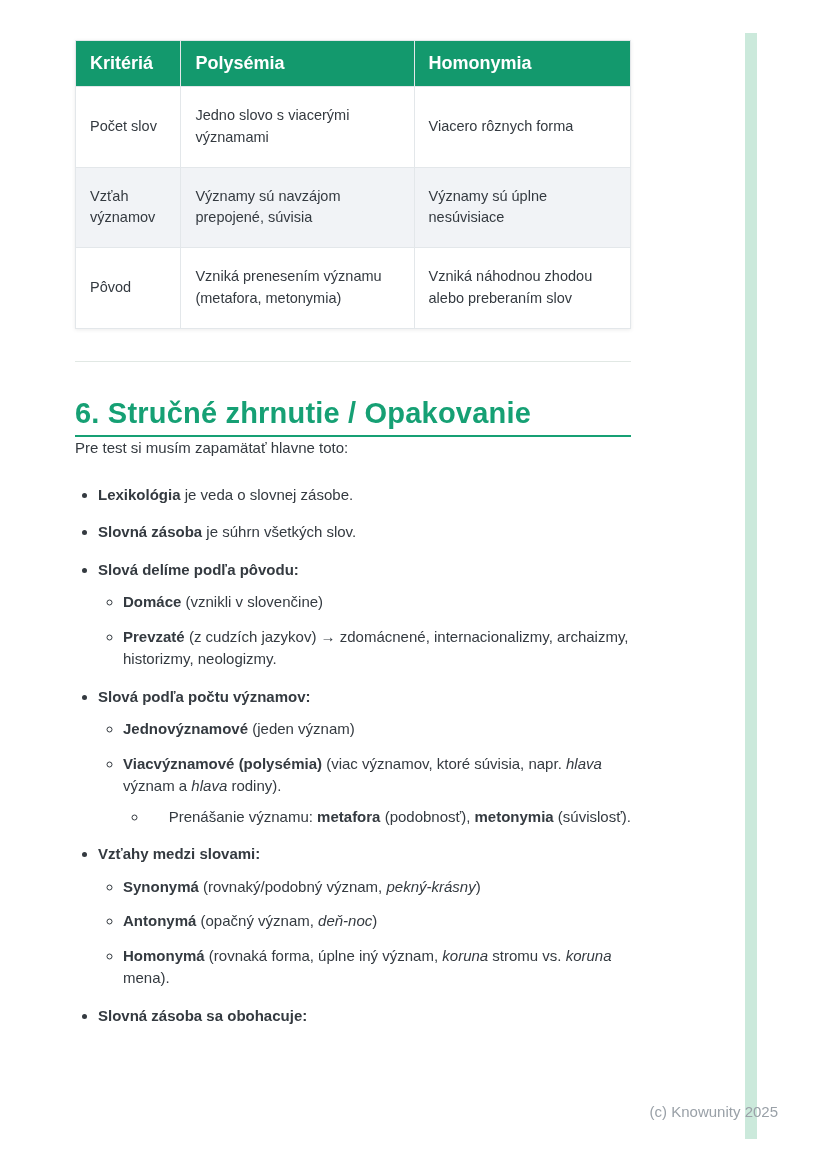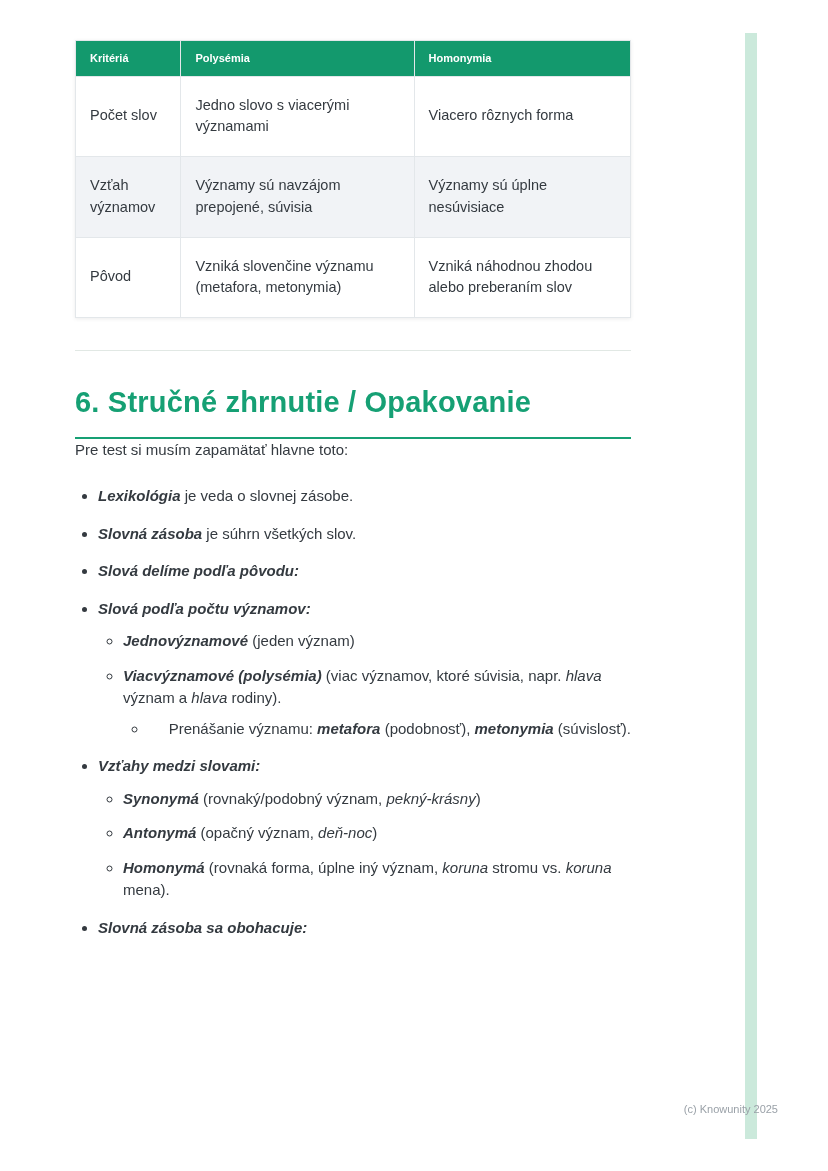--- a/index.html
+++ b/index.html
@@ -28,21 +28,21 @@
   table.compare {
     width:100%;
     border-collapse:collapse;
     box-shadow:0 1px 4px rgba(0,0,0,0.08);
   }
   table.compare th {
     background:var(--table-header-bg,#13996d);
     color:#ffffff;
     text-align:left;
     font-weight:700;
-    font-size:11px;
+    font-size:18px;
     padding:9px 14px;
     border:1px solid var(--border,#e3e7ea);
   }
   table.compare td {
     border:1px solid var(--border,#e3e7ea);
     padding:18px 14px;
     vertical-align:middle;
     font-size:14.5px;
     line-height:1.5;
     background:#ffffff;
@@ -56,52 +56,51 @@
   hr.section-divider {
     border:none;
     border-top:1px solid #e1e8e4;
     margin-top:32px;
   }
   h2.section-title {
     margin-top:30px;
     font-size:29px;
     font-weight:700;
     color:var(--accent,#16a074);
-    padding-bottom:12px;
     border-bottom:2px solid var(--accent,#16a074);
     letter-spacing:0.2px;
   }
   p.intro { }
 
   
   ul.lvl1 { list-style:disc;   padding-left:23px; margin-top:24px; }
   ul.lvl2 { list-style:circle; padding-left:25px; margin-top:10px; }
   ul.lvl3 { list-style:circle; padding-left:25px; margin-top:8px;text-align:right; }
   ul.lvl1 > li { margin-bottom:15px; }
   ul.lvl2 > li { margin-bottom:12px; }
   ul.lvl3 > li { margin-bottom:8px; }
 
-  .b { font-weight:700;font-style:italic; }
+  .b { font-weight:700; }
   .i { font-style:italic; }
 
   
   .stripe {
     position:absolute;
     left:745px;
     top:33px;
     width:12px;
     height:1106px;
     background:var(--stripe,#cbe9db);
     z-index:1;
   }
   .watermark {
     position:absolute;
     top:1103px;
     right:50px;
-    font-size:11px;
+    font-size:15px;
     color:var(--muted,#9aa1a8);
     z-index:2;
     white-space:nowrap;
   }
 </style>
 </head>
 <body>
 
 <div class="page">
 
@@ -121,37 +120,40 @@
             <td><span class="">Jedno slovo s viacerými významami</span></td>
             <td><span class="">Viacero rôznych forma</span></td>
           </tr>
           <tr>
             <td><span class="">Vzťah významov</span></td>
             <td><span class="">Významy sú navzájom prepojené, súvisia</span></td>
             <td><span class="">Významy sú úplne nesúvisiace</span></td>
           </tr>
           <tr>
             <td><span class="">Pôvod</span></td>
-            <td><span class="">Vzniká slovenčine významu (metafora, metonymia)</span></td>
+            <td><span class="">Vzniká prenesením významu (metafora, metonymia)</span></td>
             <td><span class="">Vzniká náhodnou zhodou alebo preberaním slov</span></td>
           </tr>
         </tbody>
     </table>
 
     <hr class="section-divider">
 
     <h2 class="section-title">6. Stručné zhrnutie / Opakovanie</h2>
 
     <p class="intro">Pre test si musím zapamätať hlavne toto:</p>
 
     <div>
         <ul class="lvl1">
           <li><span class="b ">Lexikológia</span><span class=""> je veda o slovnej zásobe.</span></li>
           <li><span class="b ">Slovná zásoba</span><span class=""> je súhrn všetkých slov.</span></li>
-          <li><span class="b ">Slová delíme podľa pôvodu:</span></li>
+          <li><span class="b ">Slová delíme podľa pôvodu:</span><ul class="lvl2">
+              <li><span class="b ">Domáce</span><span class=""> (vznikli v slovenčine)</span></li>
+              <li><span class="b ">Prevzaté</span><span class=""> (z cudzích jazykov) → zdomácnené, internacionalizmy, archaizmy, historizmy, neologizmy.</span></li>
+            </ul></li>
           <li><span class="b ">Slová podľa počtu významov:</span><ul class="lvl2">
               <li><span class="b ">Jednovýznamové</span><span class=""> (jeden význam)</span></li>
               <li><span class="b ">Viacvýznamové (polysémia)</span><span class=""> (viac významov, ktoré súvisia, napr. </span><span class="i">hlava</span><span class=""> význam a </span><span class="i">hlava</span><span class=""> rodiny).</span><ul class="lvl3">
                   <li><span class="">Prenášanie významu: </span><span class="b ">metafora</span><span class=""> (podobnosť), </span><span class="b ">metonymia</span><span class=""> (súvislosť).</span></li>
                 </ul></li>
             </ul></li>
           <li><span class="b ">Vzťahy medzi slovami:</span><ul class="lvl2">
               <li><span class="b ">Synonymá</span><span class=""> (rovnaký/podobný význam, </span><span class="i">pekný-krásny</span><span class="">)</span></li>
               <li><span class="b ">Antonymá</span><span class=""> (opačný význam, </span><span class="i">deň-noc</span><span class="">)</span></li>
               <li><span class="b ">Homonymá</span><span class=""> (rovnaká forma, úplne iný význam, </span><span class="i">koruna</span><span class=""> stromu vs. </span><span class="i">koruna</span><span class=""> mena).</span></li>

